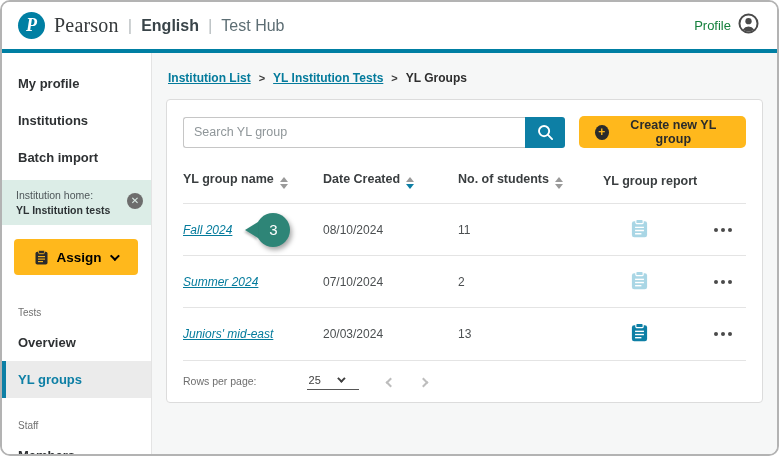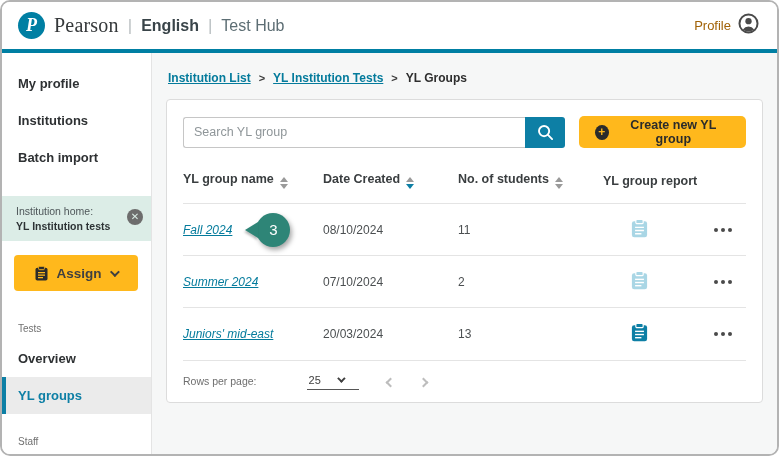--- a/index.html
+++ b/index.html
@@ -8,33 +8,33 @@
 
   
   .topbar { height:47px; background:#fff; display:flex; align-items:center; padding:0 18px 0 16px; flex:0 0 auto; }
   .logo-circle { width:27px; height:27px; border-radius:50%; background:#007FA3; color:#fff; display:flex; align-items:center; justify-content:center; font-family:"Liberation Serif",serif; font-style:italic; font-weight:bold; font-size:18px; margin-right:9px; }
   .brand-pearson { font-family:"Liberation Serif","DejaVu Serif",serif; font-size:20px; color:#35383a; letter-spacing:.2px; }
   .brand-sep { color:#b9bfc1; font-size:17px; margin:0 9px; font-weight:300; }
   .brand-english { font-size:16px; color:#394449; font-weight:600; }
   .brand-product { font-size:16px; color:#5d6e74; font-weight:400; }
   .topbar-spacer { flex:1; }
   .profile { display:flex; align-items:center; gap:7px; cursor:pointer; }
-  .profile-label { font-size:13px; color:#a16207; }
+  .profile-label { font-size:13px; color:#15803d; }
   .teal-bar { height:4px; background:#007FA3; flex:0 0 auto; }
 
   
   .shell { flex:1; display:flex; min-height:0; }
   .sidebar { width:150px; background:#fff; border-right:1px solid #e4e4e4; padding-top:12px; flex:0 0 auto; }
   .snav-item { padding:11px 16px; font-size:13px; font-weight:600; color:#2e3133; cursor:pointer; }
-  .inst-home { background:#dcede7; padding:8px 8px 8px 14px; display:flex; align-items:flex-start; gap:4px; margin-top:20px; }
+  .inst-home { background:#dcede7; padding:8px 8px 8px 14px; display:flex; align-items:flex-start; gap:4px; margin-top:4px; }
   .inst-home-text { flex:1; }
   .inst-home-label { font-size:10.5px; color:#4e5659; line-height:1.4; }
   .inst-home-value { font-size:10.5px; color:#2d3335; font-weight:700; line-height:1.4; }
   .close-btn { width:16px; height:16px; border-radius:50%; background:#6d6d6d; color:#dcede7; font-size:10px; line-height:16px; text-align:center; cursor:pointer; flex:0 0 auto; margin-top:5px; font-weight:bold; }
-  .assign-btn { margin:14px 12px 10px 12px; background:#FFB81C; border:none; border-radius:4px; height:36px; width:124px; display:flex; align-items:center; justify-content:center; gap:8px; cursor:pointer; font-size:13.5px; font-weight:600; color:#404040; }
+  .assign-btn { margin:14px 12px 10px 12px; background:#FFB81C; border:none; border-radius:4px; height:36px; width:124px; display:flex; align-items:center; justify-content:center; gap:8px; cursor:pointer; font-size:13.5px; font-weight:600; color:#000000; }
   .chev { width:7px; height:7px; border-right:2px solid currentColor; border-bottom:2px solid currentColor; display:inline-block; }
   .chev.down { transform:rotate(45deg) translateY(-2px); }
   .section-label { font-size:10px; color:#707070; padding:22px 16px 6px 16px; }
   .snav-item.active { background:#ebebeb; border-left:4px solid #0d7fa5; padding-left:12px; color:#0d7fa5; }
 
   
   .main { flex:1; background:#f6f7f7; padding:14px 14px 0 14px; min-width:0; }
   .breadcrumb { display:flex; align-items:center; gap:8px; font-size:12px; padding:4px 2px 0 2px; }
   .crumb-link { color:#047b9c; font-weight:600; text-decoration:underline; cursor:pointer; }
   .crumb-sep { color:#3a3a3a; font-weight:700; font-size:11px; }

